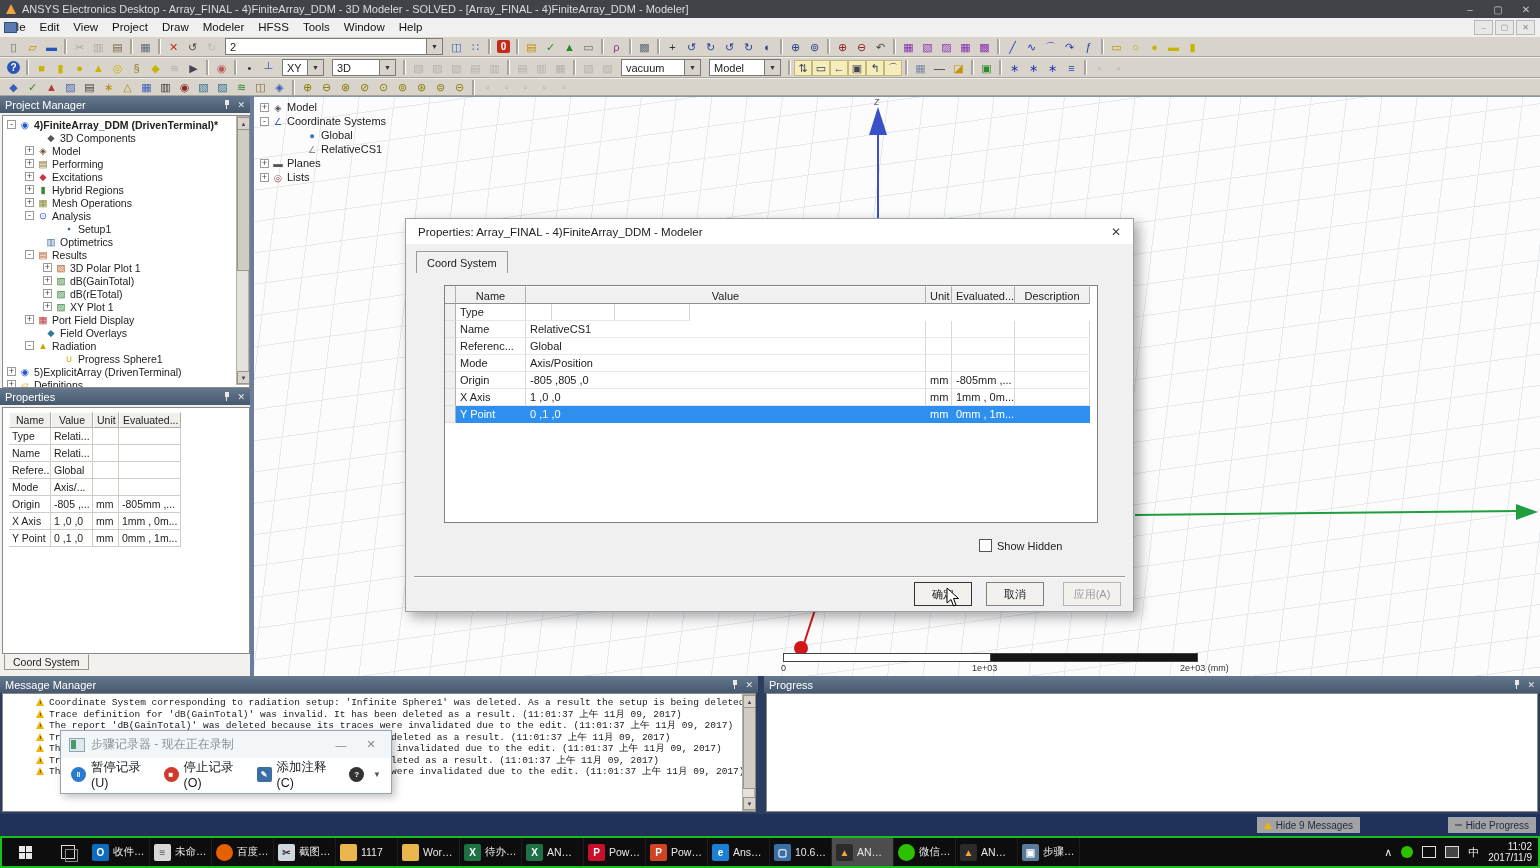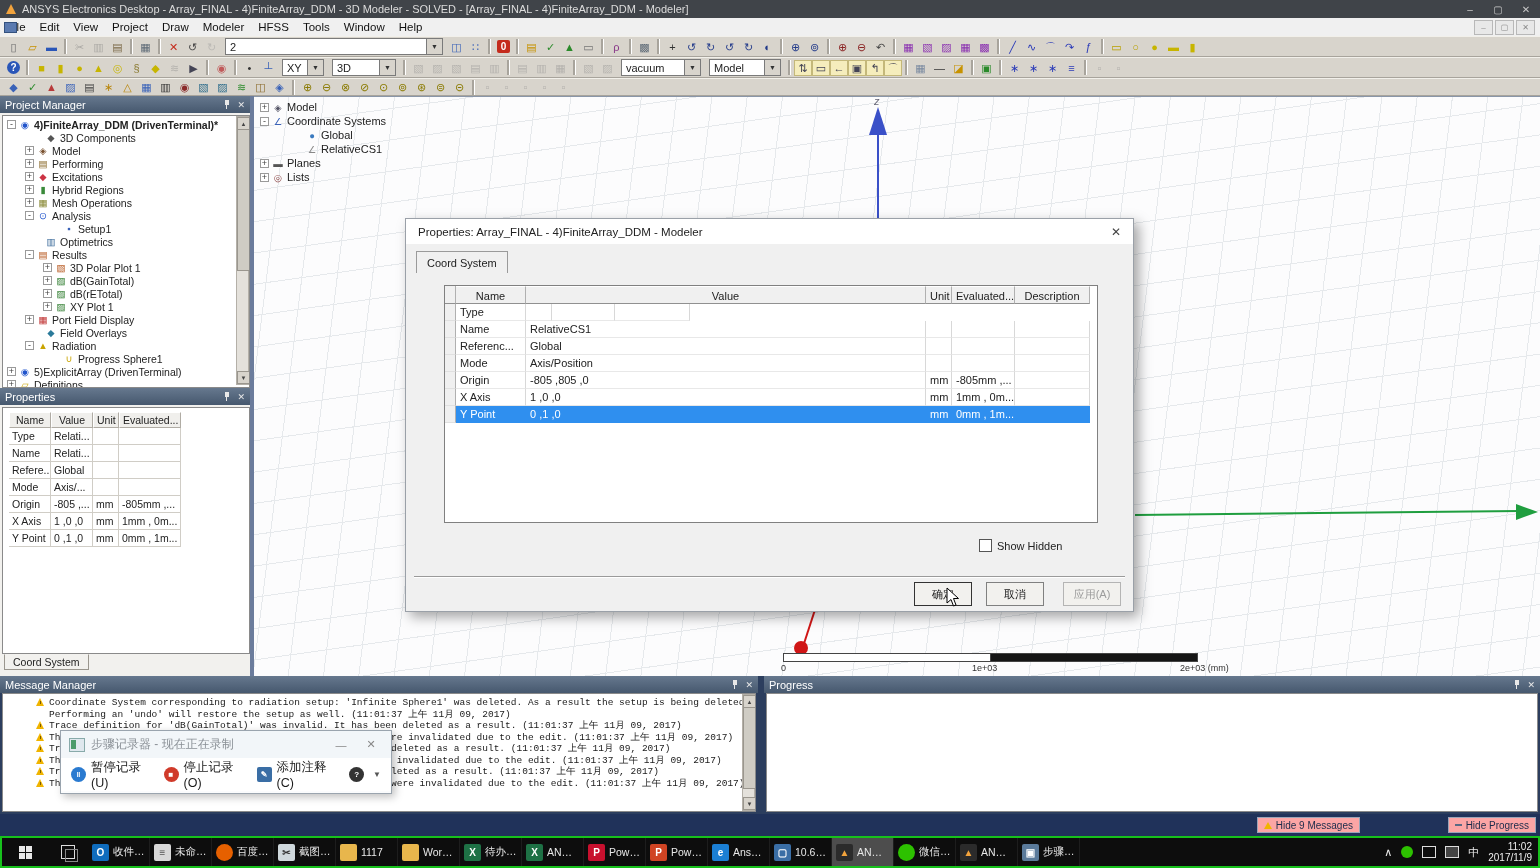--- a/index.html
+++ b/index.html
@@ -120,21 +120,21 @@
   .mline{position:relative;height:11.5px;line-height:11.5px;padding-left:46px;white-space:nowrap;
     font-family:"Liberation Mono","DejaVu Sans Mono",monospace;font-size:9.5px;color:#1a1a1a;}
   .warn{position:absolute;left:33px;top:1px;width:0;height:0;border-left:4.5px solid transparent;
     border-right:4.5px solid transparent;border-bottom:8px solid #f0b400;}
   .warn:after{content:"";position:absolute;left:-0.5px;top:3px;width:1px;height:3px;background:#7a5a00;}
   .prog-panel{position:absolute;left:764px;top:0;width:776px;height:138px;}
   .prog-body{position:absolute;left:2px;top:17px;width:772px;height:119px;background:#fff;
     border:1px solid #8a8a8a;box-sizing:border-box;}
   
   .statusbar{position:absolute;left:0;top:814px;width:1540px;height:22px;background:#20325a;}
-  .sbtn{position:absolute;top:3px;height:16px;background:#fca5a5;border:1px solid #9aa4b8;
+  .sbtn{position:absolute;top:3px;height:16px;background:#a3a3a3;border:1px solid #9aa4b8;
     font-size:10px;color:#1a2b4a;display:flex;align-items:center;gap:4px;padding:0 6px;box-sizing:border-box;}
   .miniwarn{width:0;height:0;border-left:4px solid transparent;border-right:4px solid transparent;
     border-bottom:7px solid #f0b400;}
   .minidash{width:7px;height:2px;background:#5a6a84;}
   
   .taskbar{position:absolute;left:0;top:836px;width:1540px;height:32px;box-sizing:border-box;
     border:2px solid #17c11c;background:#0d0d0d;display:flex;align-items:stretch;}
   .tb-start{width:46px;display:flex;align-items:center;justify-content:center;flex:none;}
   .winlogo{display:grid;grid-template-columns:6px 6px;grid-template-rows:6px 6px;gap:1px;}
   .winlogo i{background:#e8e8e8;}
@@ -720,24 +720,20 @@
         <div class="pin-icon"></div>
         <span class="xg">✕</span>
       </div>
       <div class="msg-body">
         <div style="padding-top:3px;">
 
         <div class="mline">
               <span class="warn"></span>
               <span>Coordinate System corresponding to radiation setup: 'Infinite Sphere1' was deleted.  As a result the setup is being deleted as well.</span>
             </div>
-            <div class="mline noicon">
-              
-              <span>Performing an 'undo' will restore the setup as well. (11:01:37 上午  11月 09, 2017)</span>
-            </div>
             <div class="mline">
               <span class="warn"></span>
               <span>Trace definition for 'dB(GainTotal)' was invalid. It has been deleted as a result. (11:01:37 上午  11月 09, 2017)</span>
             </div>
             <div class="mline">
               <span class="warn"></span>
               <span>The report 'dB(GainTotal)' was deleted because its traces were invalidated due to the edit. (11:01:37 上午  11月 09, 2017)</span>
             </div>
             <div class="mline">
               <span class="warn"></span>

